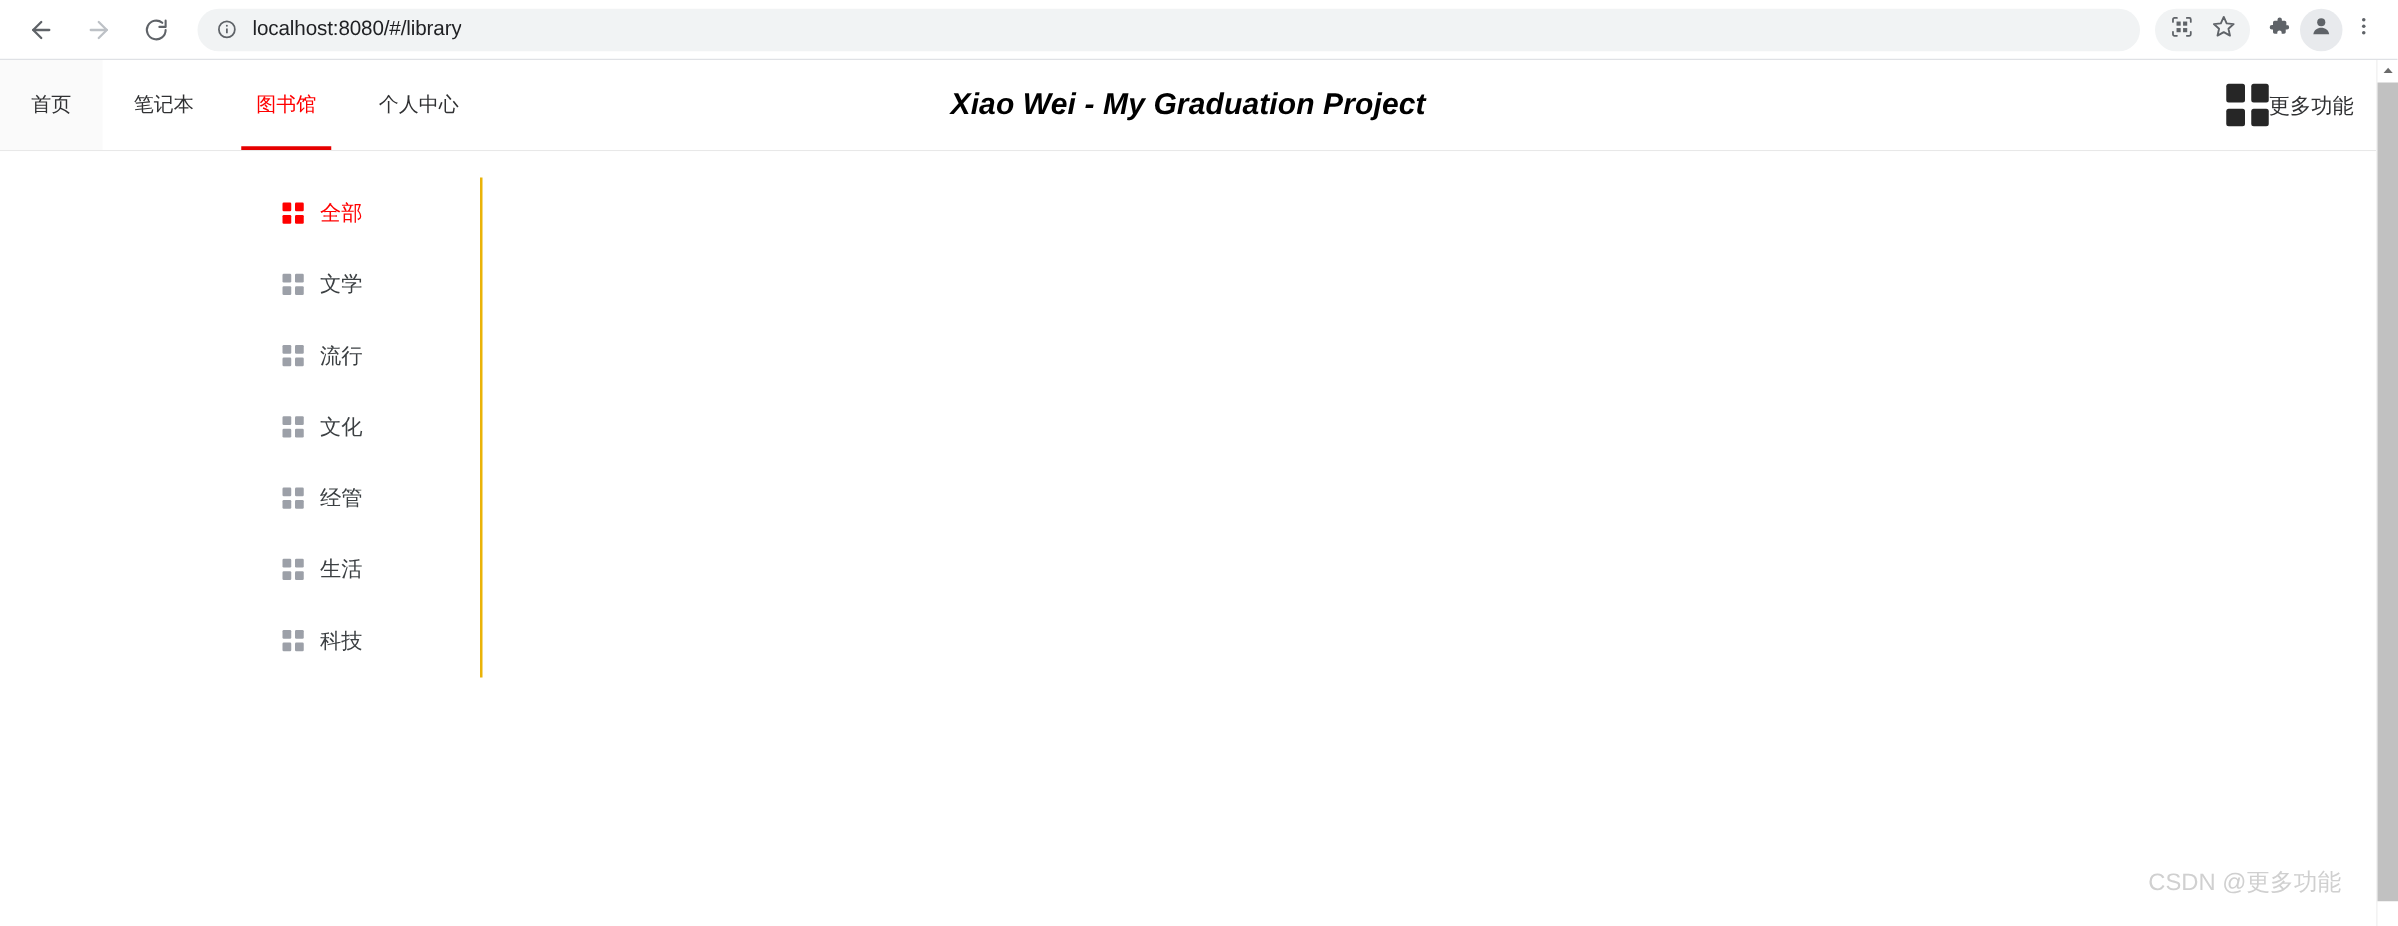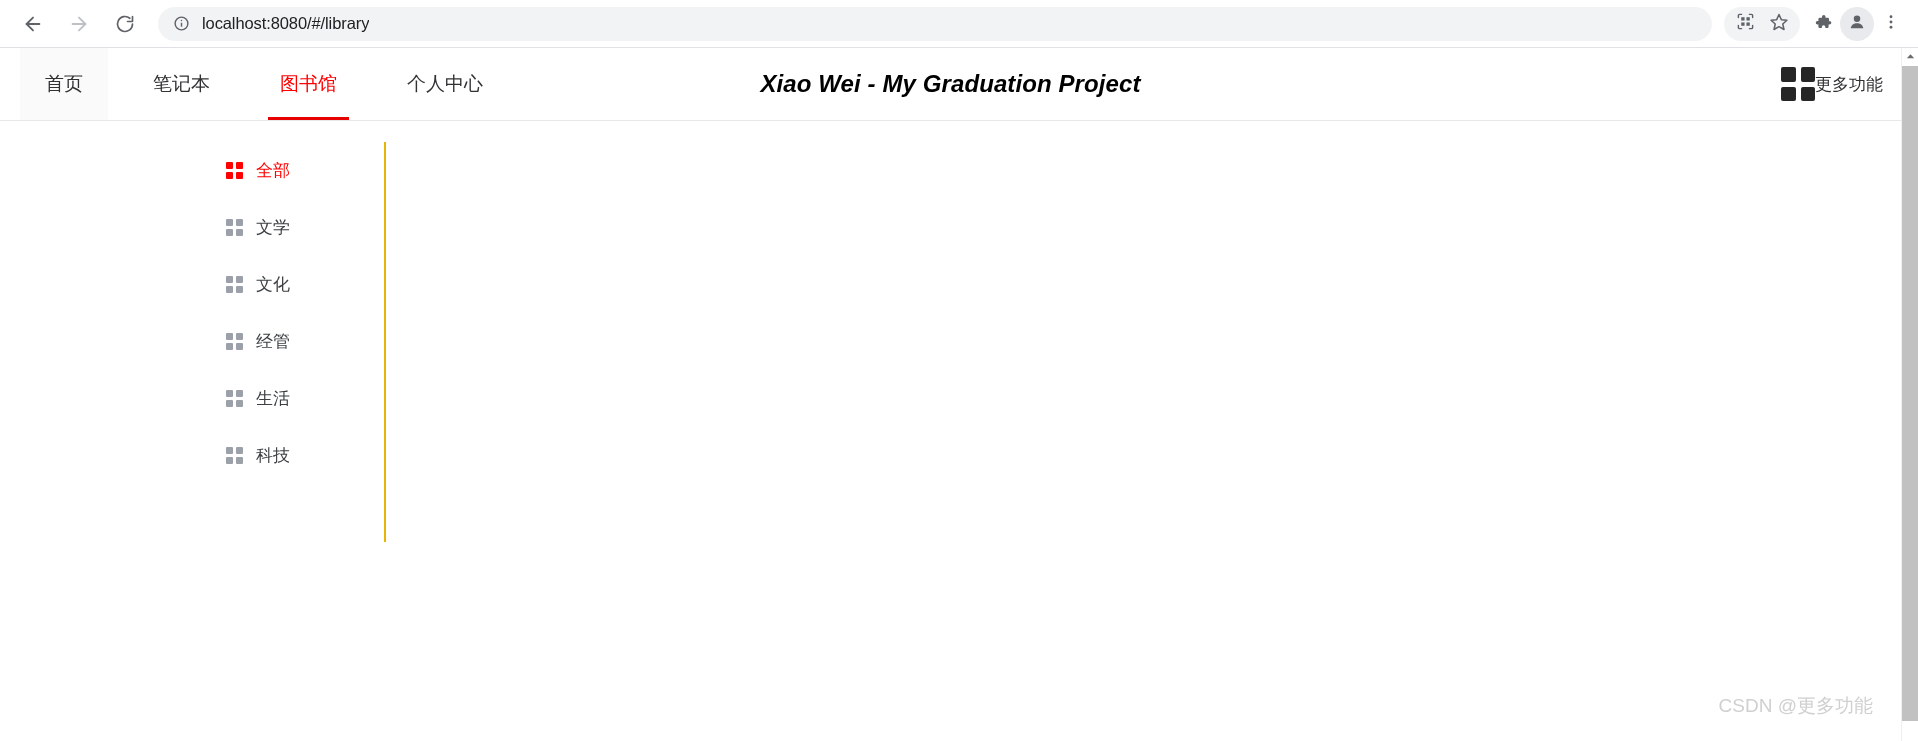--- a/index.html
+++ b/index.html
@@ -56,23 +56,22 @@
   .app-header{
     position:absolute; top:48px; left:0; width:1901px; height:73px;
     background:#ffffff; border-bottom:1px solid #e8e8e8;
   }
   .app-nav{
     position:absolute; left:0; top:0; height:72px;
     display:flex; align-items:center;
   }
   .app-nav-item{
     height:72px; display:flex; align-items:center; justify-content:center;
-    padding:0 25px; font-size:19px; color:#303133; position:relative;
+    padding:0 25px; font-size:16px; color:#303133; position:relative;
     white-space:nowrap;
-    margin-left:20px;
   }
   .app-nav-item.hovered{ background:#fafafa; }
   .app-nav-item.active{ color:#ff0000; }
   .app-nav-item.active::after{
     content:""; position:absolute; left:13px; right:13px; bottom:0;
     height:3px; background:#e60000;
   }
 
   .app-title{
     position:absolute; left:0; right:0; top:0; height:72px;
@@ -287,20 +286,29 @@
         </span>
       <span>文学</span>
     </div>
     <div class="side-item">
       <span class="grid-icon gray">
           <i></i>
           <i></i>
           <i></i>
           <i></i>
         </span>
+      <span>流行</span>
+    </div>
+    <div class="side-item">
+      <span class="grid-icon gray">
+          <i></i>
+          <i></i>
+          <i></i>
+          <i></i>
+        </span>
       <span>文化</span>
     </div>
     <div class="side-item">
       <span class="grid-icon gray">
           <i></i>
           <i></i>
           <i></i>
           <i></i>
         </span>
       <span>经管</span>

